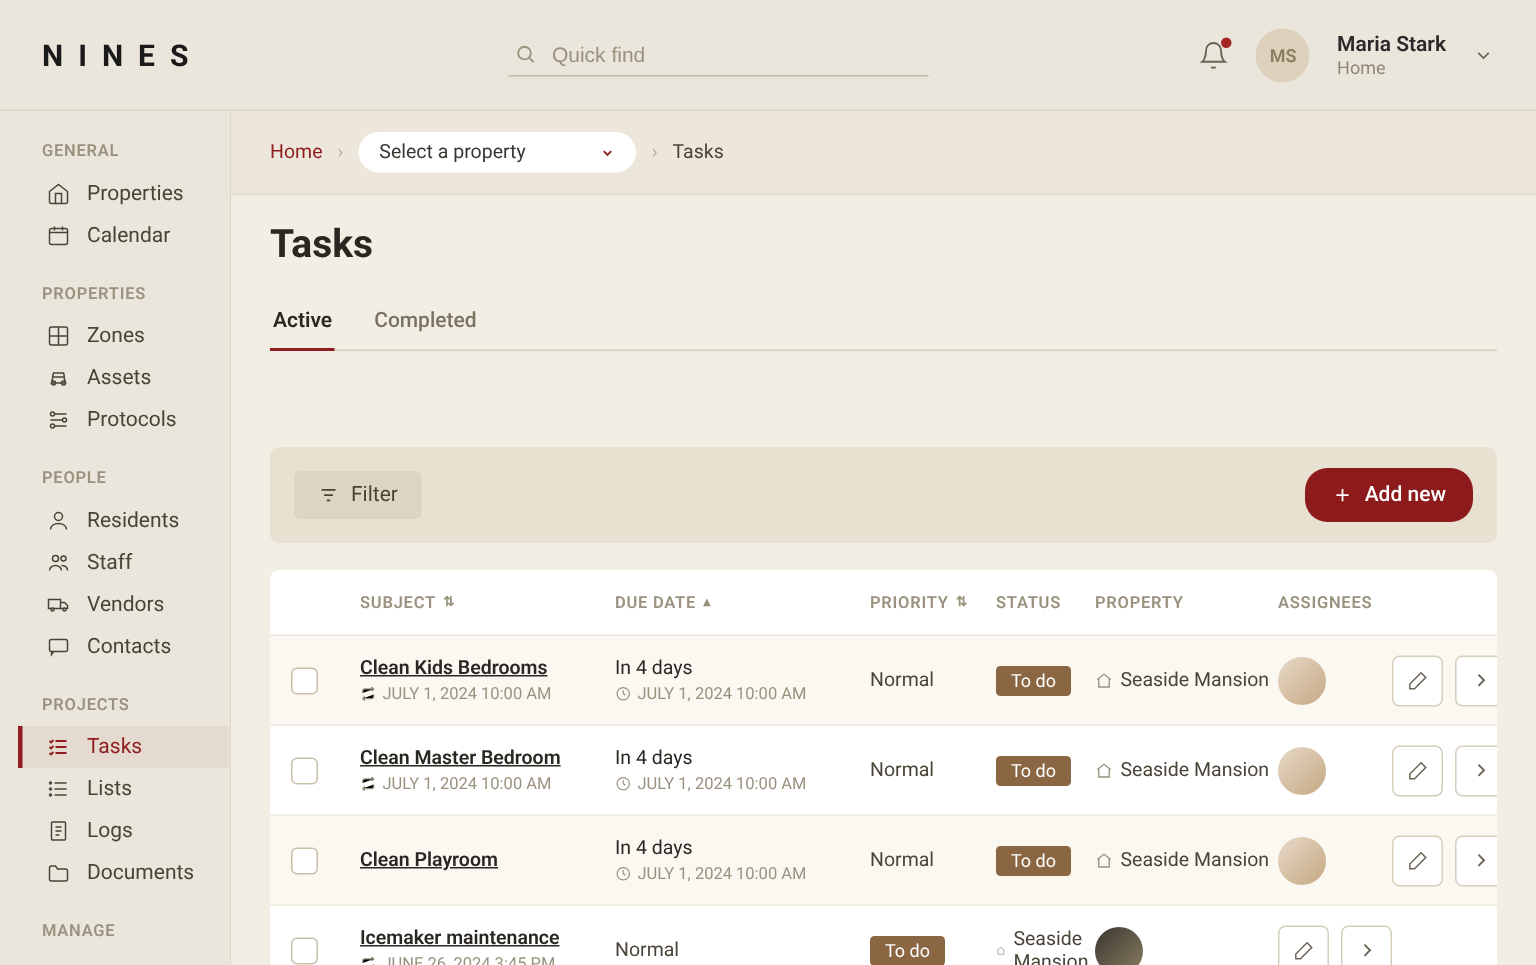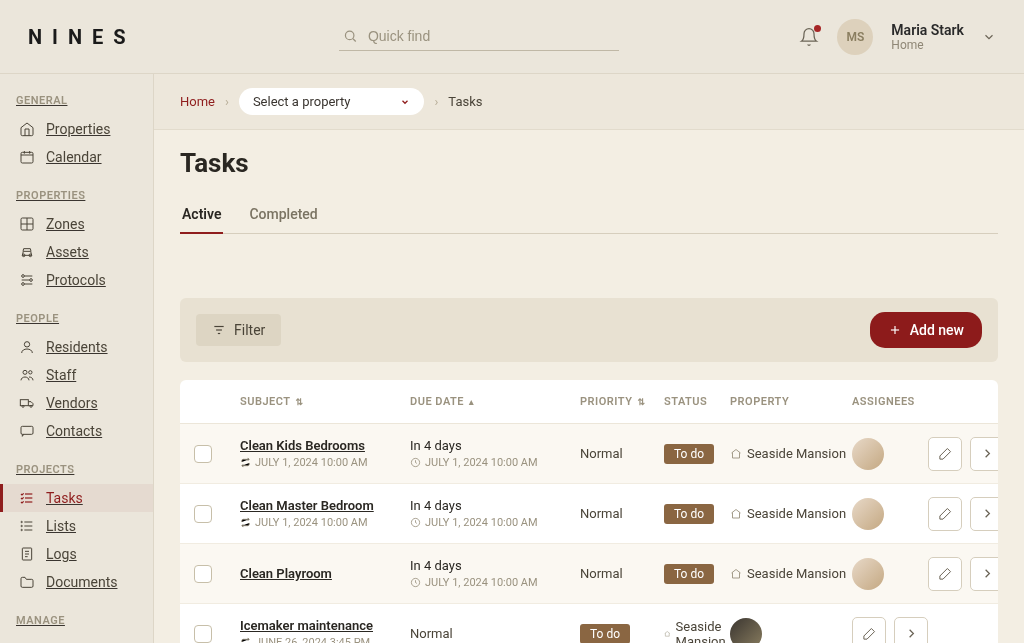--- a/index.html
+++ b/index.html
@@ -58,25 +58,24 @@
     }
     .user-meta { display: flex; flex-direction: column; }
     .user-name { font-size: 14px; font-weight: 600; color: #2a2a2a; }
     .user-sub { font-size: 12px; color: #8f8776; }
     .chev-down { width: 14px; height: 14px; stroke: #6b6456; }
 
     
     .layout { display: flex; height: calc(643px - 74px); }
     .sidebar {
       width: 154px;
-      padding: 20px 0 20px 0;
+      padding: 20px 0 20px 12px;
       background: #ebe6db;
       border-right: 1px solid #ddd6c7;
       overflow-y: auto;
-      text-decoration: underline;
     }
     .sb-section { margin-bottom: 18px; }
     .sb-label {
       font-size: 11px;
       font-weight: 600;
       letter-spacing: 0.5px;
       color: #9a927f;
       padding: 0 16px 8px;
       text-transform: uppercase;
     }

